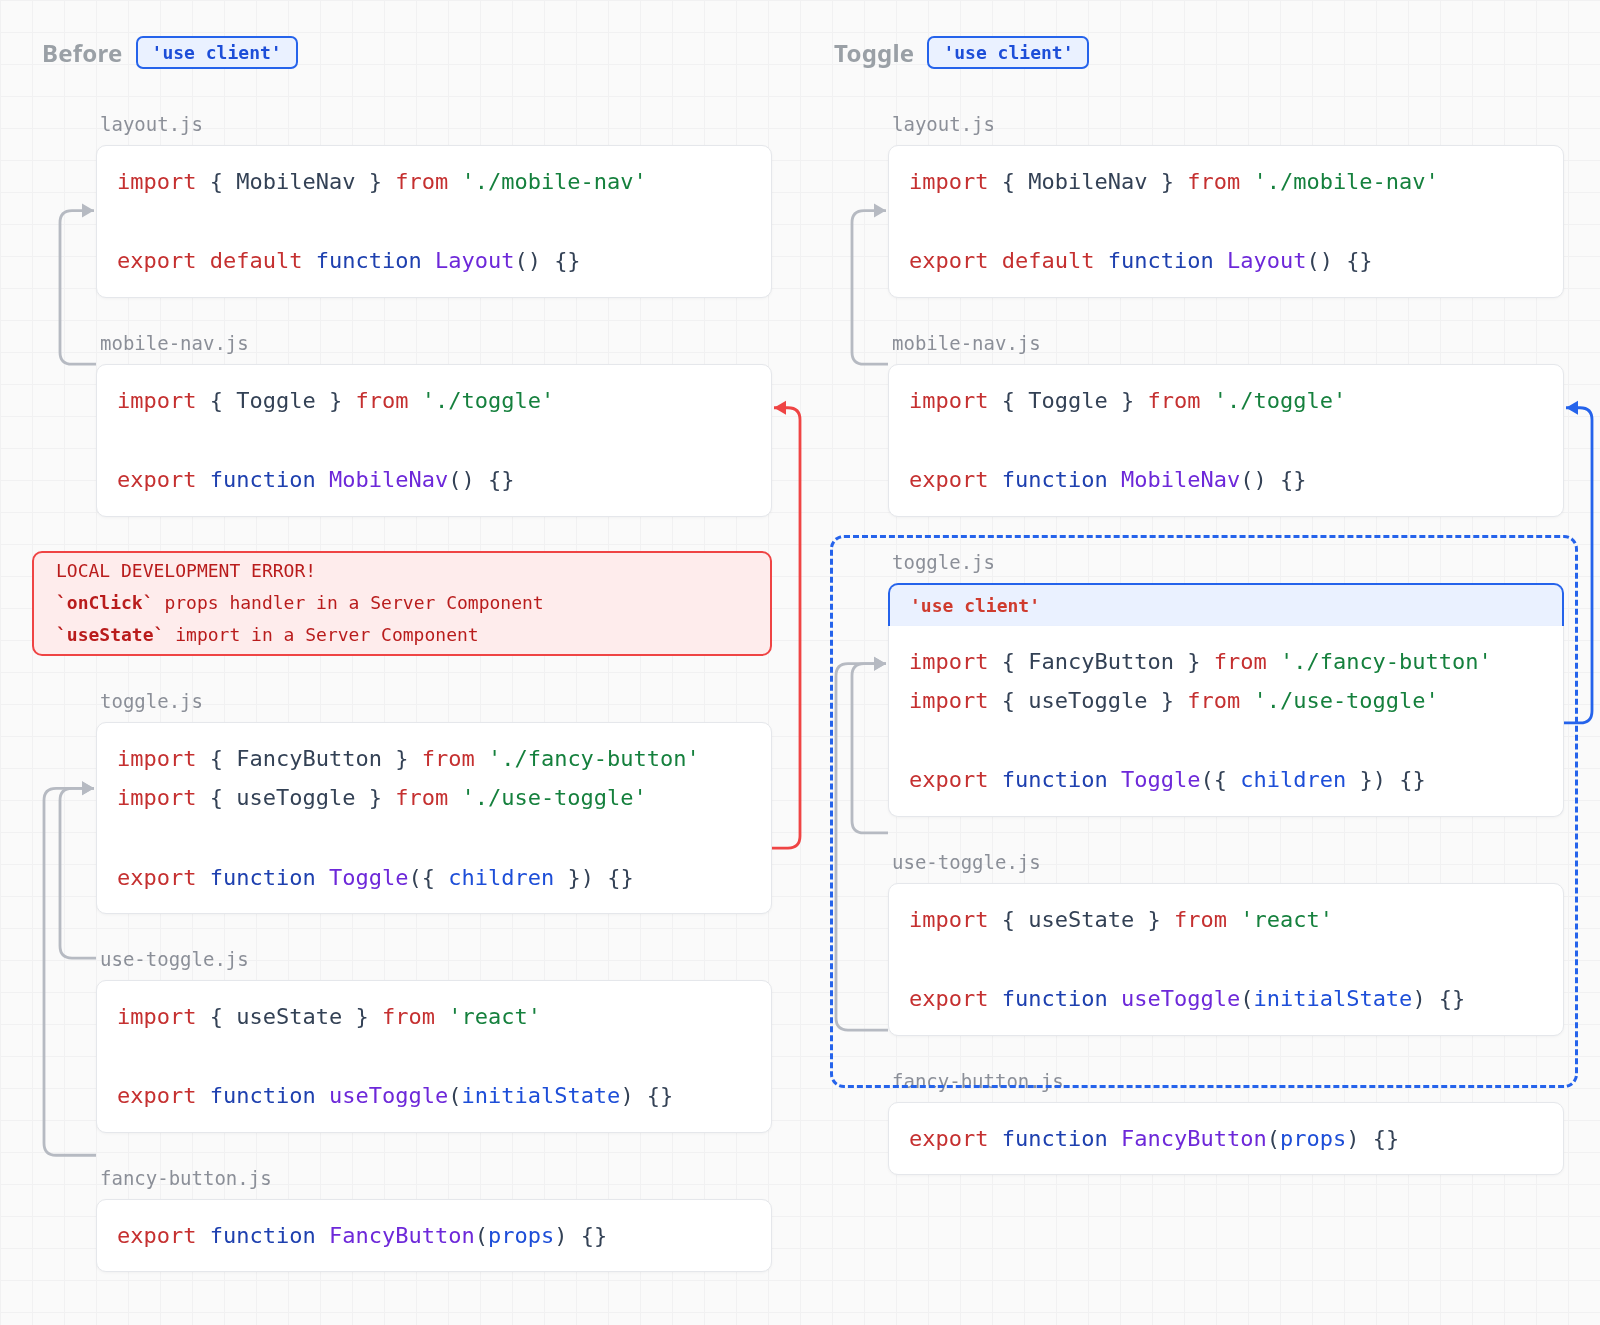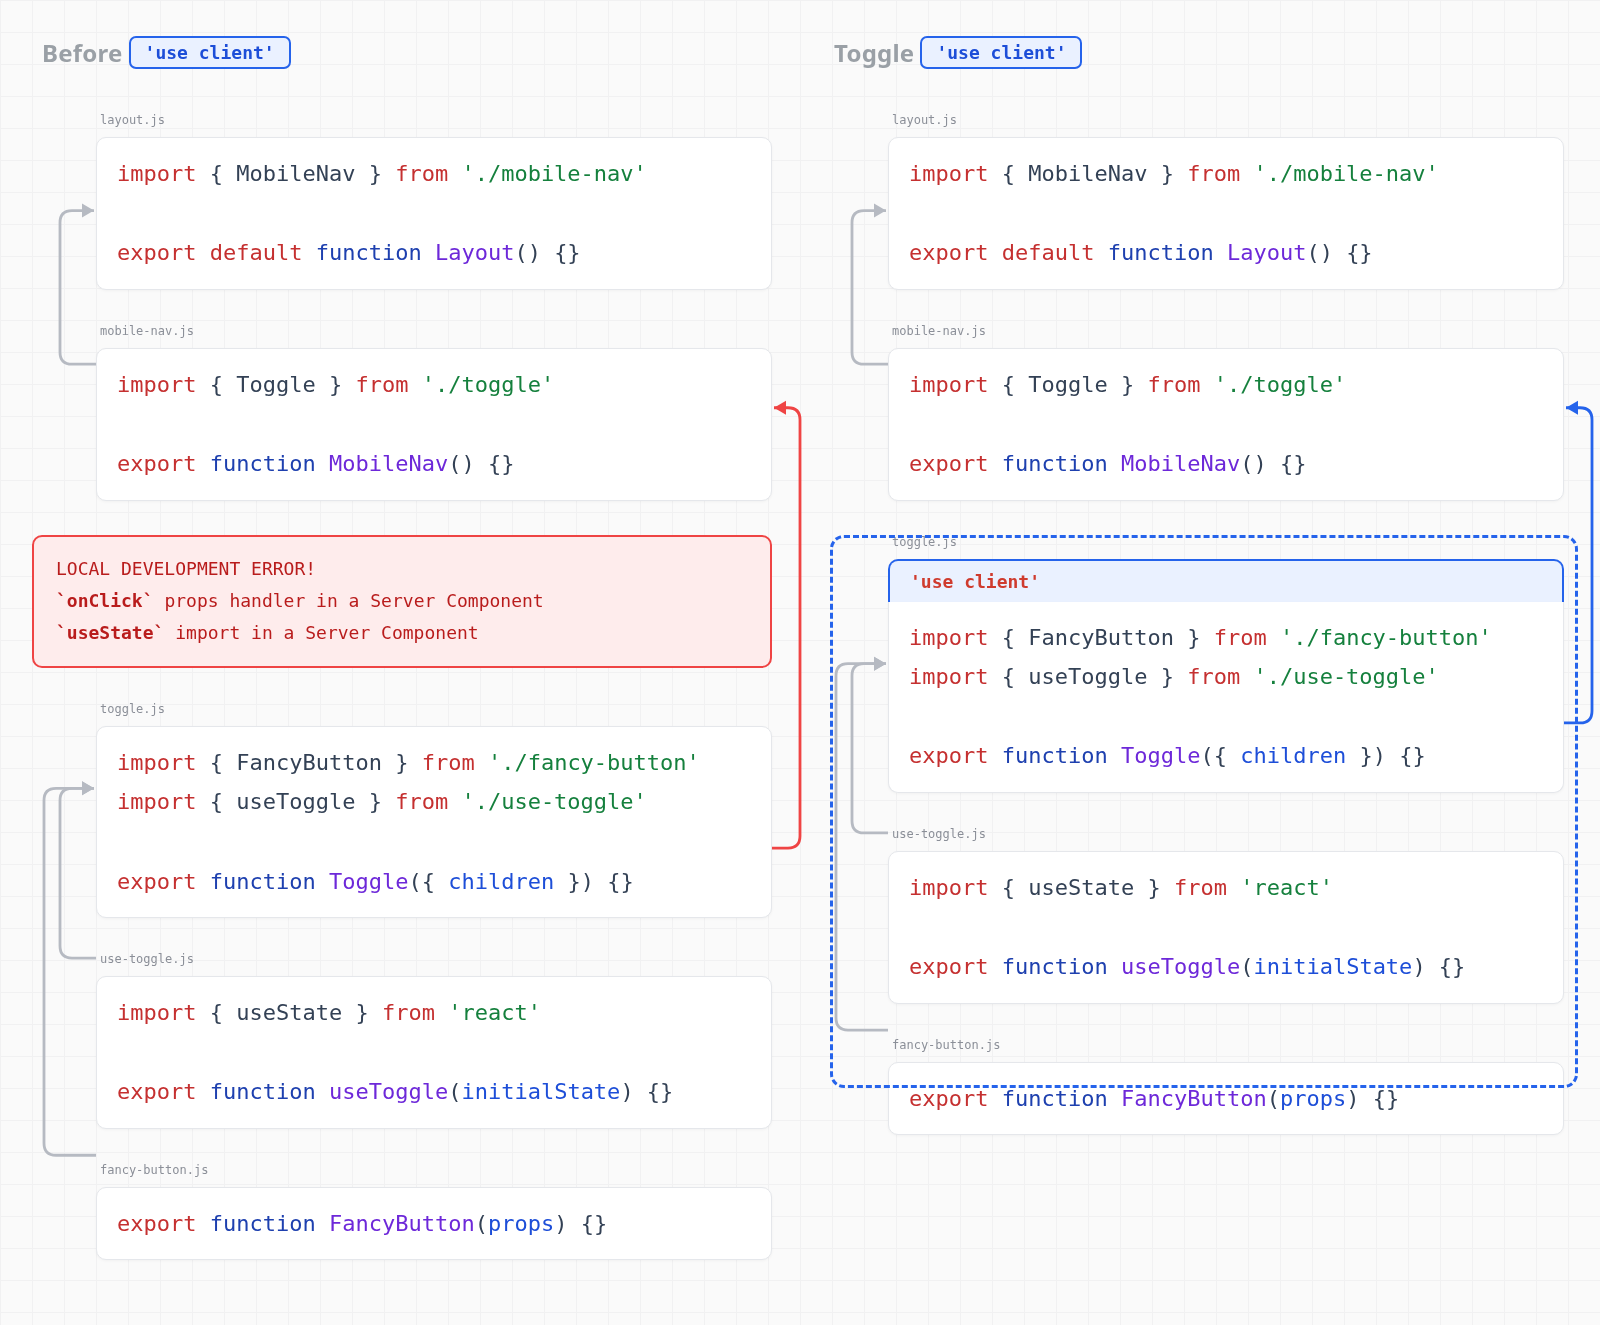--- a/index.html
+++ b/index.html
@@ -12,29 +12,29 @@
     background-size: 32px 32px;
     padding: 36px;
     width: 1600px;
     height: 1325px;
     position: relative;
     color: #1a202c;
   }
   .columns { display: flex; gap: 56px; }
   .col { flex: 1; position: relative; }
   .col-inner { padding-left: 60px; position:relative; }
-  .heading-row { display: flex; align-items: center; gap: 6px; margin-bottom: 44px; padding-left:6px;}
+  .heading-row { display: flex; align-items: center; gap: 13px; margin-bottom: 44px; padding-left:6px;}
   .heading { font-size: 24px; font-weight: 700; color: #9aa0a6; letter-spacing: .01em;}
   .dir-pill { display:inline-block; border:2px solid #2563eb; background:#eaf1ff; color:#1d4ed8; font-family: ui-monospace, "SF Mono", Menlo, Consolas, monospace; font-size:18px; font-weight:600; padding:4px 14px; border-radius:7px; }
-  .file-label { color:#8b8f98; font-size:12px; font-family: ui-monospace,"SF Mono",Menlo,Consolas,monospace; margin: 0 0 10px 4px;}
+  .file-label { color:#8b8f98; font-size:19px; font-family: ui-monospace,"SF Mono",Menlo,Consolas,monospace; margin: 0 0 10px 4px;}
   .block-wrap { margin-bottom: 34px; position: relative; }
   .code-box { background:#fff; border:1px solid #e5e7eb; border-radius:10px; padding:16px 20px; font-family: ui-monospace,"SF Mono",Menlo,Consolas,monospace; font-size:22px; line-height:1.8; color:#334155; white-space: pre; box-shadow: 0 1px 3px rgba(0,0,0,0.04); }
   .directive-box { background:#eaf1ff; border:2px solid #2563eb; color:#cf3b2e; font-family: ui-monospace,"SF Mono",Menlo,Consolas,monospace; font-size:18px; font-weight:600; padding:10px 20px; border-top-left-radius:10px; border-top-right-radius:10px; border-bottom:none; }
   .code-box.attached-top { border-top-left-radius:0; border-top-right-radius:0; border-top:none;}
-  .error-box { background:#feecec; border:2px solid #ef4444; border-radius:10px; padding:16px 22px; font-family: ui-monospace,"SF Mono",Menlo,Consolas,monospace; font-size:18px; line-height:1.8; color:#b91c1c; margin-bottom:34px; margin-left:-64px;}
+  .error-box { background:#feecec; border:2px solid #ef4444; border-radius:10px; padding:2px 22px; font-family: ui-monospace,"SF Mono",Menlo,Consolas,monospace; font-size:18px; line-height:1.8; color:#b91c1c; margin-bottom:34px; margin-left:-64px;}
   .error-box .bold { font-weight:700;text-align:center; }
   .kw-red   { color:#c53030; }
   .kw-blue  { color:#1e40af; }
   .kw-green { color:#15803d; }
   .kw-purp  { color:#6d28d9; font-weight:500;}
   .kw-orange{ color:#1d4ed8; }
   .p { color:#334155;}
   .client-dashed { position:absolute; border:3px dashed #2563eb; border-radius:14px; pointer-events:none; }
   .arrow { position:absolute; pointer-events:none; }
   .arrow path { fill:none; stroke:#b6bac2; stroke-width:2.8; }

